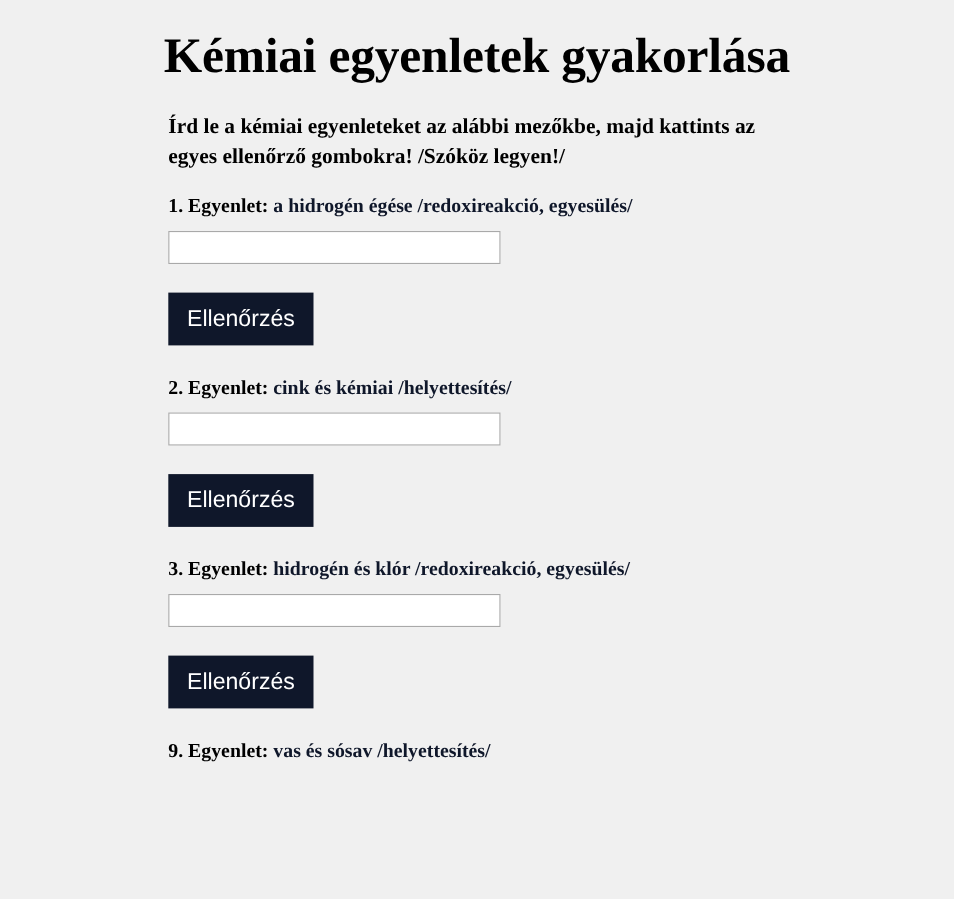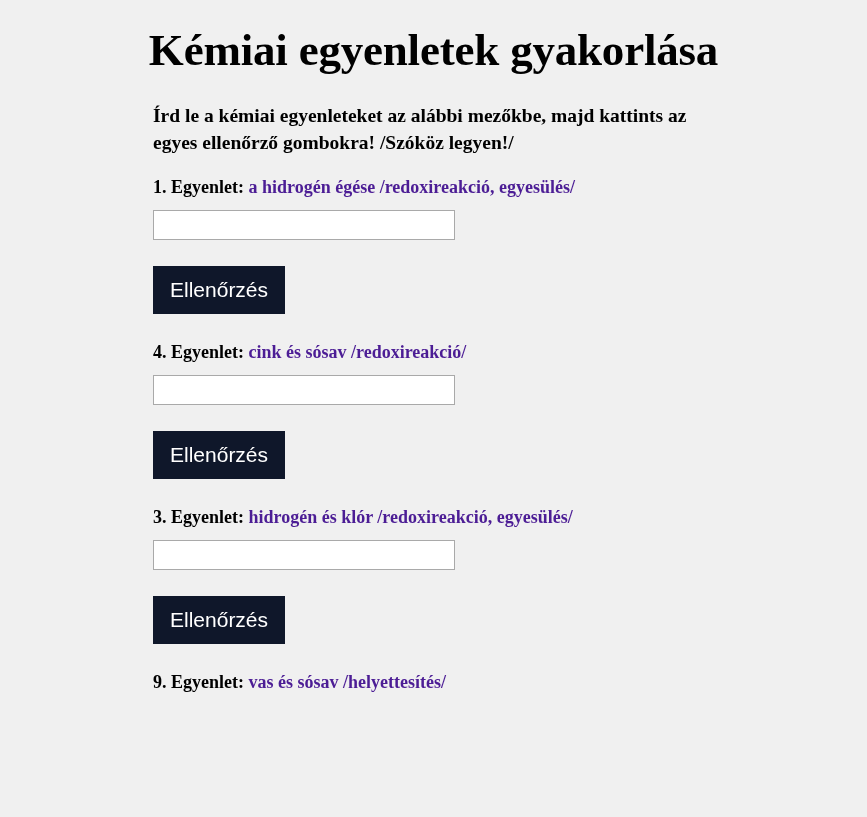--- a/index.html
+++ b/index.html
@@ -42,21 +42,21 @@
     font-size: 18px;
     font-weight: bold;
     margin: 0 0 22px 0;
   }
   .q-label {
     font-size: 18px;
     font-weight: bold;
     margin: 0 0 12px 0;
   }
   .q-label .hint {
-    color: #4c1d95;
+    color: #0f172a;
   }
   .answer-input {
     display: block;
     width: 288px;
     height: 20px;
     padding: 4px 6px;
     margin: 0 0 26px 0;
     border: 1px solid #a9a9a9;
     background: #ffffff;
     font-family: "Liberation Sans", sans-serif;
@@ -96,22 +96,22 @@
       <div class="q-label">
         <span>1. Egyenlet:</span>
         <span class="hint">a hidrogén égése /redoxireakció, egyesülés/</span>
       </div>
       <input class="answer-input" type="text" placeholder="" style="">
       <button class="check-button">Ellenőrzés</button>
     </div>
 
     <div class="q-block">
       <div class="q-label">
-        <span>4. Egyenlet:</span>
-        <span class="hint">cink és sósav /redoxireakció/</span>
+        <span>2. Egyenlet:</span>
+        <span class="hint">cink és kémiai /helyettesítés/</span>
       </div>
       <input class="answer-input" type="text" placeholder="" style="">
       <button class="check-button">Ellenőrzés</button>
     </div>
 
     <div class="q-block">
       <div class="q-label">
         <span>3. Egyenlet:</span>
         <span class="hint">hidrogén és klór /redoxireakció, egyesülés/</span>
       </div>

